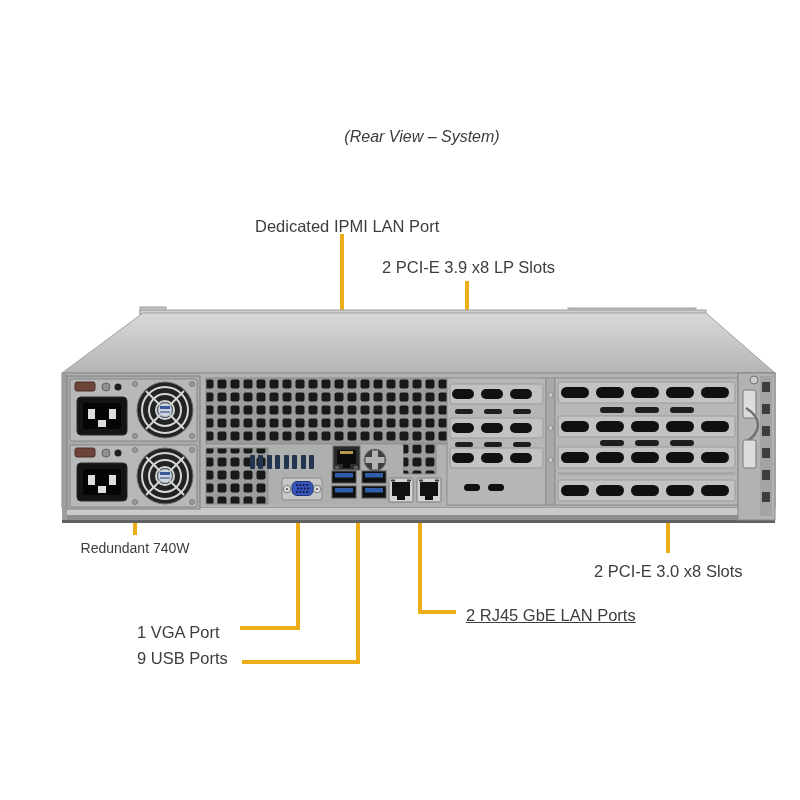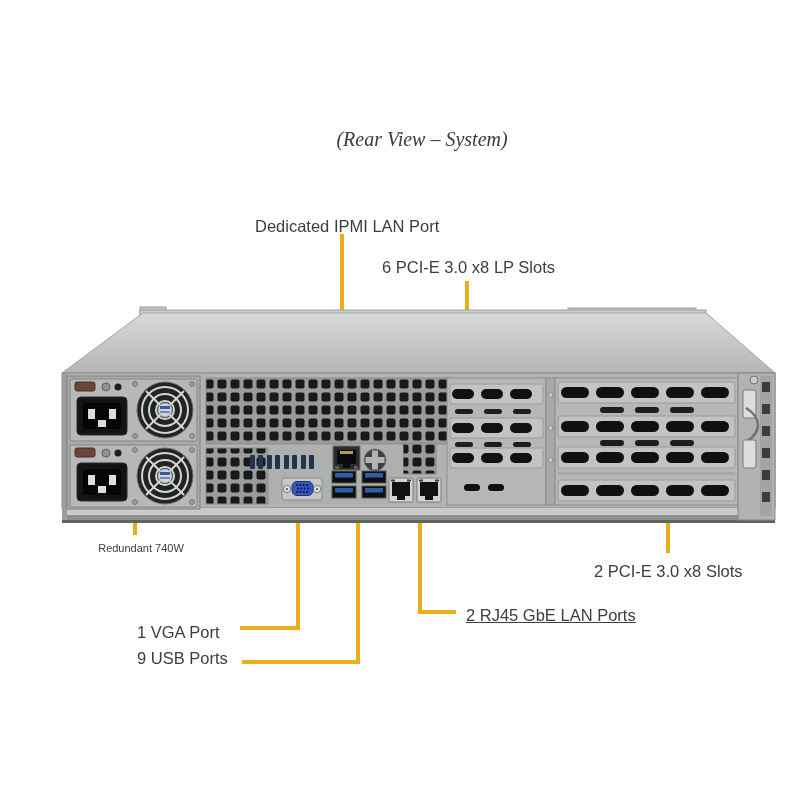--- a/index.html
+++ b/index.html
@@ -1,40 +1,40 @@
 <!DOCTYPE html>
 <html><head>
 <meta charset="utf-8">
 <style>
   html,body{margin:0;padding:0;background:#ffffff;}
   .canvas{position:relative;width:800px;height:800px;background:#ffffff;overflow:hidden;
           font-family:"Liberation Sans",sans-serif;color:#3d3d3d;}
   .lbl{position:absolute;font-size:16.5px;line-height:17.5px;white-space:nowrap;color:#3d3d3d;}
   .title{position:absolute;left:272px;top:128px;width:300px;text-align:center;
-         font-style:italic;font-size:20px;color:#3b3b3b;font-family:Liberation Serif, serif;}
+         font-style:italic;font-size:16px;color:#3b3b3b;}
   .line{position:absolute;background:#EBAD18;}
-  .psu-lbl{position:absolute;left:15px;top:540px;width:252px;text-align:center;
-           font-size:11px;line-height:17.5px;color:#3d3d3d;}
+  .psu-lbl{position:absolute;left:9px;top:540px;width:252px;text-align:center;
+           font-size:14px;line-height:17.5px;color:#3d3d3d;}
   .vga-lbl{left:137px;top:624px;width:80px;}
   .usb-lbl{left:137px;top:650px;}
   .rj45-lbl{left:466px;top:607px;text-decoration:underline;}
   .pcie4-lbl{left:594px;top:563px;}
   .ipmi-lbl{left:255px;top:218px;}
   .lp-lbl{left:382px;top:259px;}
   svg{position:absolute;left:60px;top:300px;}
 </style>
 </head>
 <body>
 
 <div class="canvas">
 
   <div class="title">(Rear View – System)</div>
 
   <div class="lbl ipmi-lbl">Dedicated IPMI LAN Port</div>
-  <div class="lbl lp-lbl">6 PCI-E 3.0 x8 LP Slots</div>
+  <div class="lbl lp-lbl">2 PCI-E 3.9 x8 LP Slots</div>
 
   <div class="psu-lbl">
     <span>Redundant 740W</span><br>
   </div>
   <div class="lbl vga-lbl">1 VGA Port</div>
   <div class="lbl usb-lbl">9 USB Ports</div>
   <div class="lbl rj45-lbl">2 RJ45 GbE LAN Ports</div>
   <div class="lbl pcie4-lbl">2 PCI-E 3.0 x8 Slots</div>
 
   <div class="line" style="left:340px;top:234px;width:4px;height:224px;"></div>

